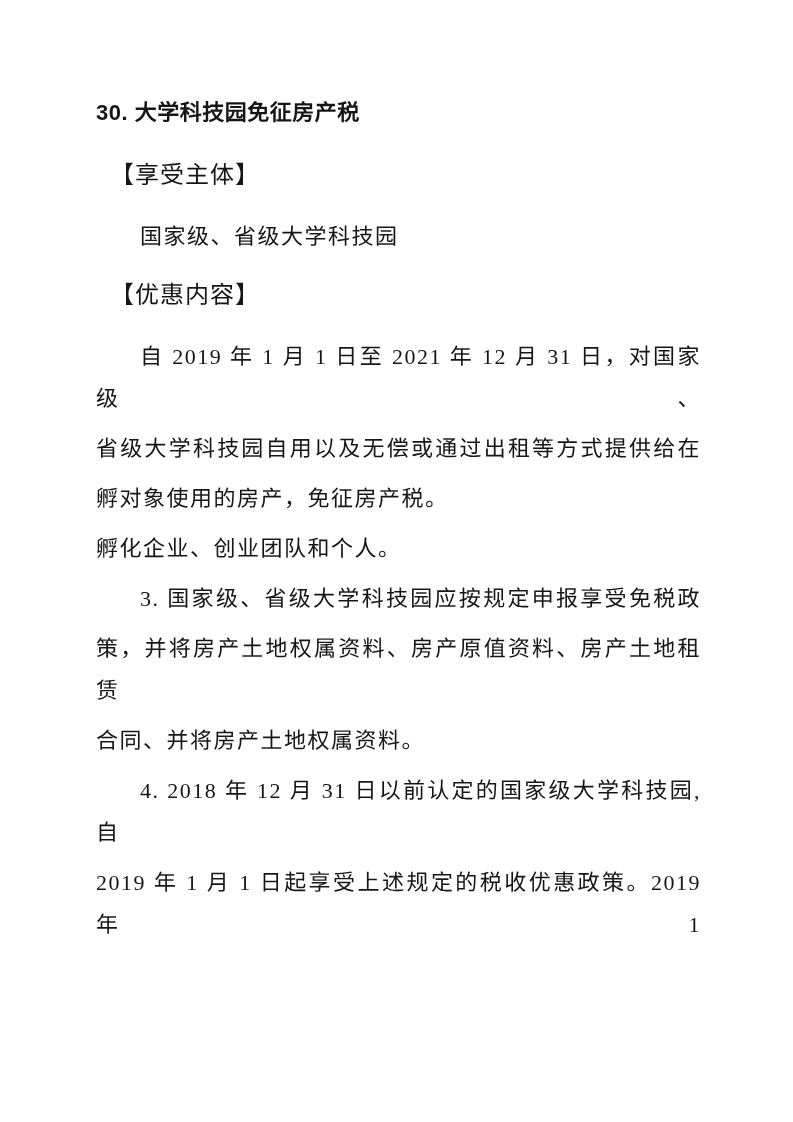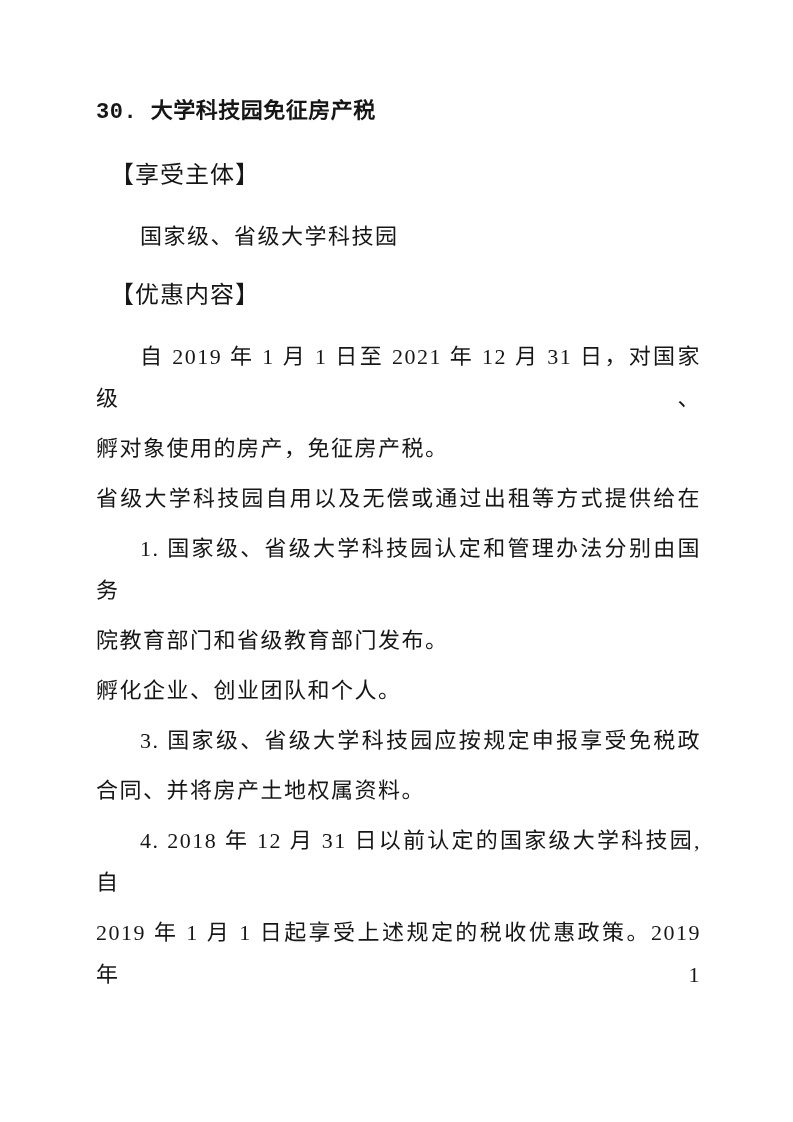--- a/index.html
+++ b/index.html
@@ -11,21 +11,21 @@
     position: relative;
     width: 793px;
     height: 1122px;
     box-sizing: border-box;
     padding: 100px 92px 0 96px;
     background: #ffffff;
     color: #161616;
     overflow: hidden;
   }
   .doc-title {
-    font-family: Liberation Mono, monospace;
+    font-family: Liberation Sans, sans-serif;
     font-weight: bold;
     font-size: 22px;
     line-height: 26px;
     letter-spacing: 0.5px;
     margin: 0 0 36px 0;
   }
   .section-heading {
     font-family: "Liberation Sans", "DejaVu Sans", sans-serif;
     font-weight: normal;
     font-size: 24px;
@@ -61,32 +61,29 @@
   <h1 class="doc-title">30. 大学科技园免征房产税</h1>
 
   <div id="doc-body">
       <div class="section-heading">【享受主体】</div>
       <div class="para">
         <div class="line indent para-end">国家级、省级大学科技园</div>
       </div>
       <div class="section-heading">【优惠内容】</div>
       <div class="para">
         <div class="line indent">自 2019 年 1 月 1 日至 2021 年 12 月 31 日，对国家级、</div>
+        <div class="line">省级大学科技园自用以及无偿或通过出租等方式提供给在</div>
         <div class="line para-end">孵对象使用的房产，免征房产税。</div>
-        <div class="line">省级大学科技园自用以及无偿或通过出租等方式提供给在</div>
-      </div>
-      <div class="para">
-        <div class="line indent">1. 国家级、省级大学科技园认定和管理办法分别由国务</div>
-        <div class="line para-end">院教育部门和省级教育部门发布。</div>
       </div>
       <div class="para">
         <div class="line para-end">孵化企业、创业团队和个人。</div>
       </div>
       <div class="para">
         <div class="line indent">3. 国家级、省级大学科技园应按规定申报享受免税政</div>
+        <div class="line">策，并将房产土地权属资料、房产原值资料、房产土地租赁</div>
         <div class="line para-end">合同、并将房产土地权属资料。</div>
       </div>
       <div class="para">
         <div class="line indent">4. 2018 年 12 月 31 日以前认定的国家级大学科技园,自</div>
         <div class="line">2019 年 1 月 1 日起享受上述规定的税收优惠政策。2019 年 1</div>
       </div>
     </div>
 
 </div>
 

